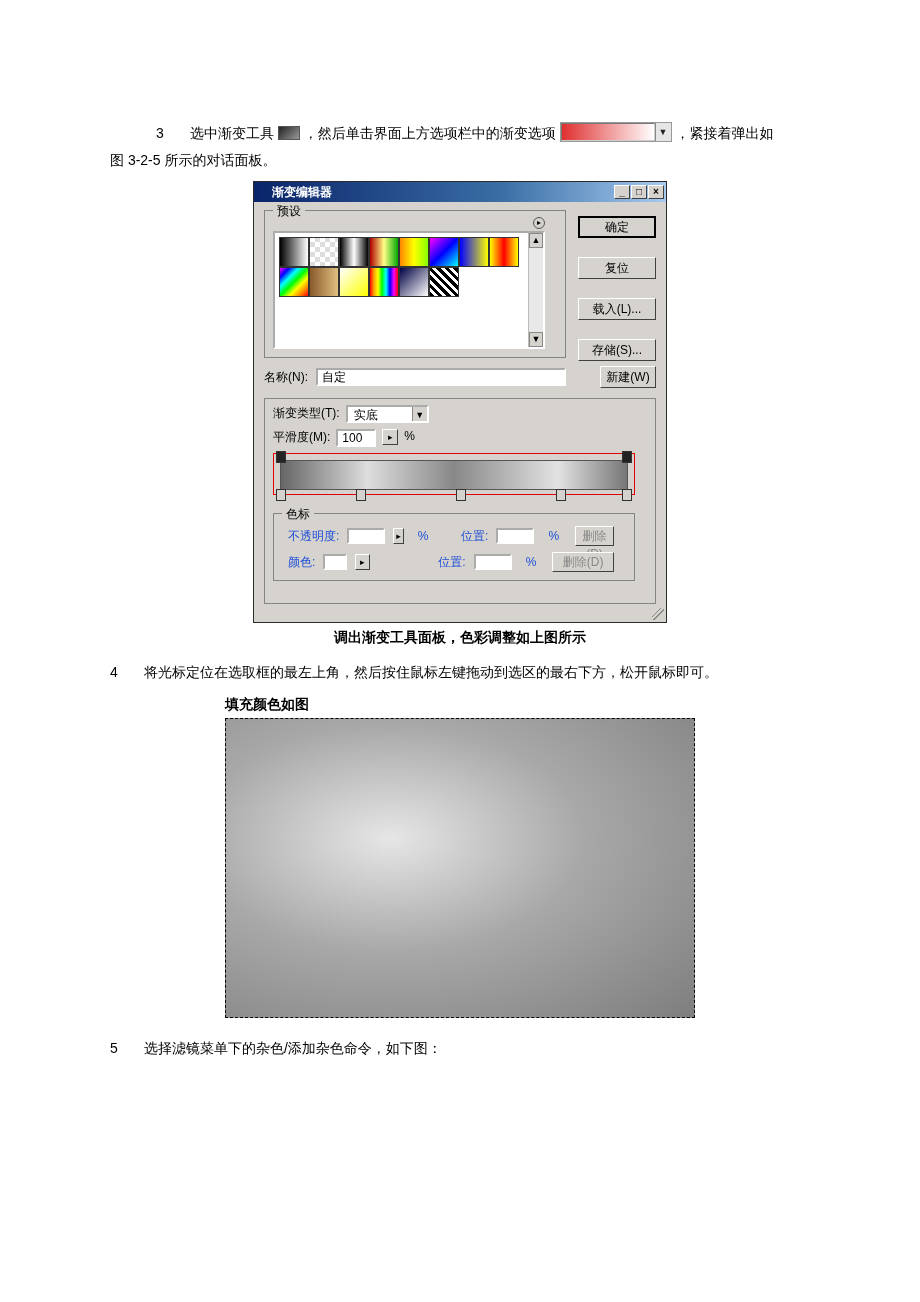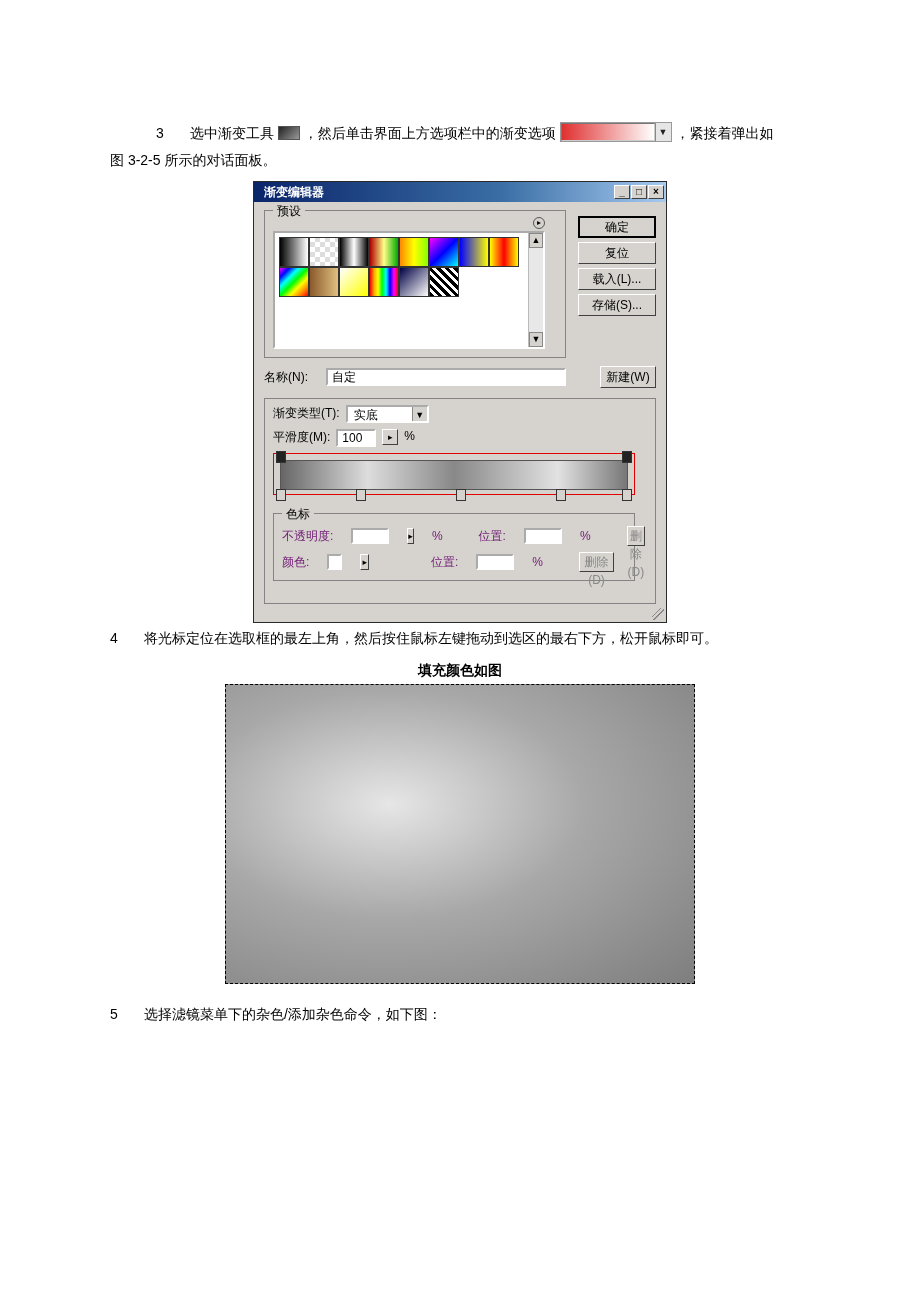--- a/index.html
+++ b/index.html
@@ -63,21 +63,21 @@
     font-family: SimSun, "Microsoft YaHei", sans-serif;
     font-size: 12px;
     color: #000;
   }
   .titlebar {
     height: 20px;
     background: linear-gradient(90deg,#0a246a 0%,#3a6ea5 60%,#a6caf0 100%);
     color: #fff;
     display: flex;
     align-items: center;
-    padding: 0 2px 0 10px;
+    padding: 0 2px 0 18px;
     font-weight: bold;
   }
   .titlebar .spacer { flex: 1; }
   .winbtns { display:flex; gap:1px; }
   .winbtn {
     width: 16px; height: 14px;
     background: #d6d3ce;
     border: 1px solid #fff;
     border-right-color: #404040;
     border-bottom-color: #404040;
@@ -135,37 +135,37 @@
     border-radius: 50%;
     background: #d6d3ce;
     font-size: 8px; text-align:center; line-height:10px;
     margin-left: auto;
     cursor: pointer;
   }
   .side-btns {
     position: absolute;
     right: 10px; top: 14px;
     width: 78px;
-    display: flex; flex-direction: column; gap: 4px;
+    display: flex; flex-direction: column; gap: 19px;
   }
   .xbtn {
     height: 22px;
     background: #d6d3ce;
     border-top: 1px solid #fff;
     border-left: 1px solid #fff;
     border-right: 1px solid #404040;
     border-bottom: 1px solid #404040;
     font-size: 12px;
     text-align: center;
     line-height: 20px;
     cursor: pointer;
   }
   .xbtn.primary { border: 2px solid #000; line-height: 18px; }
 
-  .row { display:flex; align-items:center; gap:18px; margin-top:6px;}
+  .row { display:flex; align-items:center; gap:8px; margin-top:6px;}
   .label { white-space: nowrap;}
   .textin {
     background: #fff;
     border: 2px inset #fff;
     height: 18px;
     padding: 0 4px;
     font-size: 12px;
   }
 
   .gtype-row { display:flex; align-items:flex-start; gap:6px; }
@@ -209,21 +209,21 @@
     background:#fff; border:2px inset #fff;
     width:38px; height:16px; font-size:11px;
   }
   .mini-btn {
     width:16px; height:16px;
     background:#d6d3ce;
     border-top:1px solid #fff; border-left:1px solid #fff;
     border-right:1px solid #404040; border-bottom:1px solid #404040;
     font-size:9px; text-align:center; line-height:14px;
   }
-  .dim { color:#701a75; }
+  .dim { color:#1d4ed8;margin-left:6px; }
   .del-btn {
     width: 64px; height: 20px;
     background:#d6d3ce;
     border-top:1px solid #fff; border-left:1px solid #fff;
     border-right:1px solid #404040; border-bottom:1px solid #404040;
     font-size:12px; text-align:center; line-height:18px;
     color:#888;
   }
   .resize-grip {
     position:absolute; right:2px; bottom:2px;
@@ -234,21 +234,21 @@
   }
 
   .caption {
     text-align:center;
     font-weight:bold;
     margin: 6px 0 12px 0;
   }
 
   
   .fill-fig-wrap { text-align:center; margin-top:10px;}
-  .fill-title { font-weight:bold; text-align:center; display:inline-block; width:470px; margin-bottom:4px;}
+  .fill-title { font-weight:bold; text-align:left; display:inline-block; width:470px; margin-bottom:4px;}
   .sel-box {
     width: 470px; height: 300px;
     display:inline-block;
     border: 1.5px dashed #000;
     background: radial-gradient(ellipse at 35% 40%, #e6e6e6 0%, #a8a8a8 45%, #7e7e7e 100%);
   }
 
   .indent1 { padding-left: 46px;}
 </style>
 </head>
@@ -380,20 +380,21 @@
               <span style="flex:1"></span>
               <div class="del-btn">删除(D)</div>
             </div>
           </div>
         </div>
         <div class="resize-grip"></div>
       </div>
     </div>
   </div>
 
+  <div class="caption">调出渐变工具面板，色彩调整如上图所示</div>
 
 
   <p class="para">
     <span class="step-num">4</span>
     <span>将光标定位在选取框的最左上角，然后按住鼠标左键拖动到选区的最右下方，松开鼠标即可。</span>
   </p>
 
   <div class="fill-fig-wrap">
     <div class="fill-title">填充颜色如图</div><br>
     <div class="sel-box"></div>

